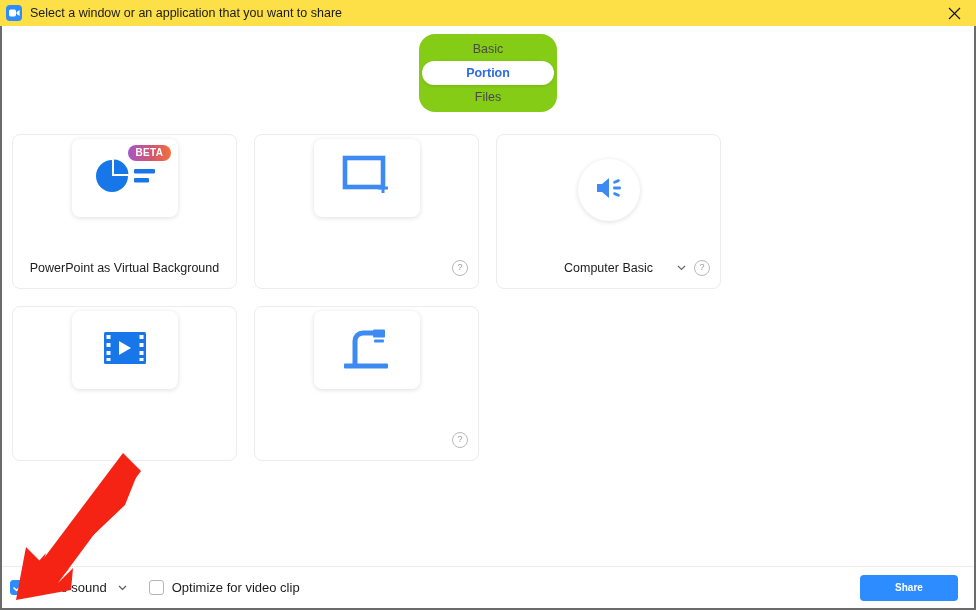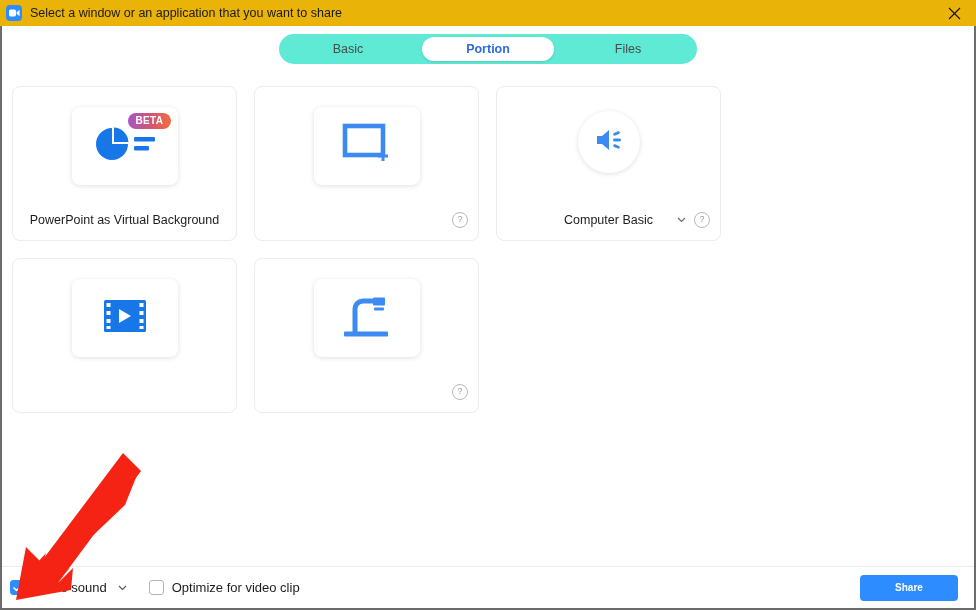--- a/index.html
+++ b/index.html
@@ -15,21 +15,21 @@
     position: relative;
   }
 
   
   .titlebar {
     height: 26px;
     display: flex;
     align-items: center;
     padding: 0 0 0 6px;
     position: relative;
-    background: #eab308;
+    background: #fde047;
   }
   .app-icon {
     width: 16px;
     height: 16px;
     border-radius: 4px;
     background: #2d8cff;
     display: flex;
     align-items: center;
     justify-content: center;
     flex: 0 0 auto;
@@ -73,24 +73,25 @@
   }
 
   
   .tabs-row {
     display: flex;
     justify-content: center;
     padding-top: 8px;
   }
   .tabs {
     display: flex;
-    background: #5eead4;
+    background: #84cc16;
     border-radius: 16px;
     padding: 3px;
-    gap: 8px;
+    gap: 0;
+    flex-direction: column;
   }
   .tab {
     min-width: 104px;
     height: 24px;
     line-height: 24px;
     text-align: center;
     font-size: 12.5px;
     color: #4a4a4a;
     border-radius: 14px;
     padding: 0 14px;
@@ -122,21 +123,21 @@
     position: relative;
     display: flex;
     flex-direction: column;
     align-items: center;
     cursor: default;
     box-sizing: border-box;
   }
   .thumb {
     width: 106px;
     height: 78px;
-    margin-top: 20px;
+    margin-top: 4px;
     border-radius: 8px;
     background: #ffffff;
     box-shadow: 0 1px 5px rgba(0,0,0,0.13);
     display: flex;
     align-items: center;
     justify-content: center;
     position: relative;
   }
   .thumb.circle {
     width: 62px;

